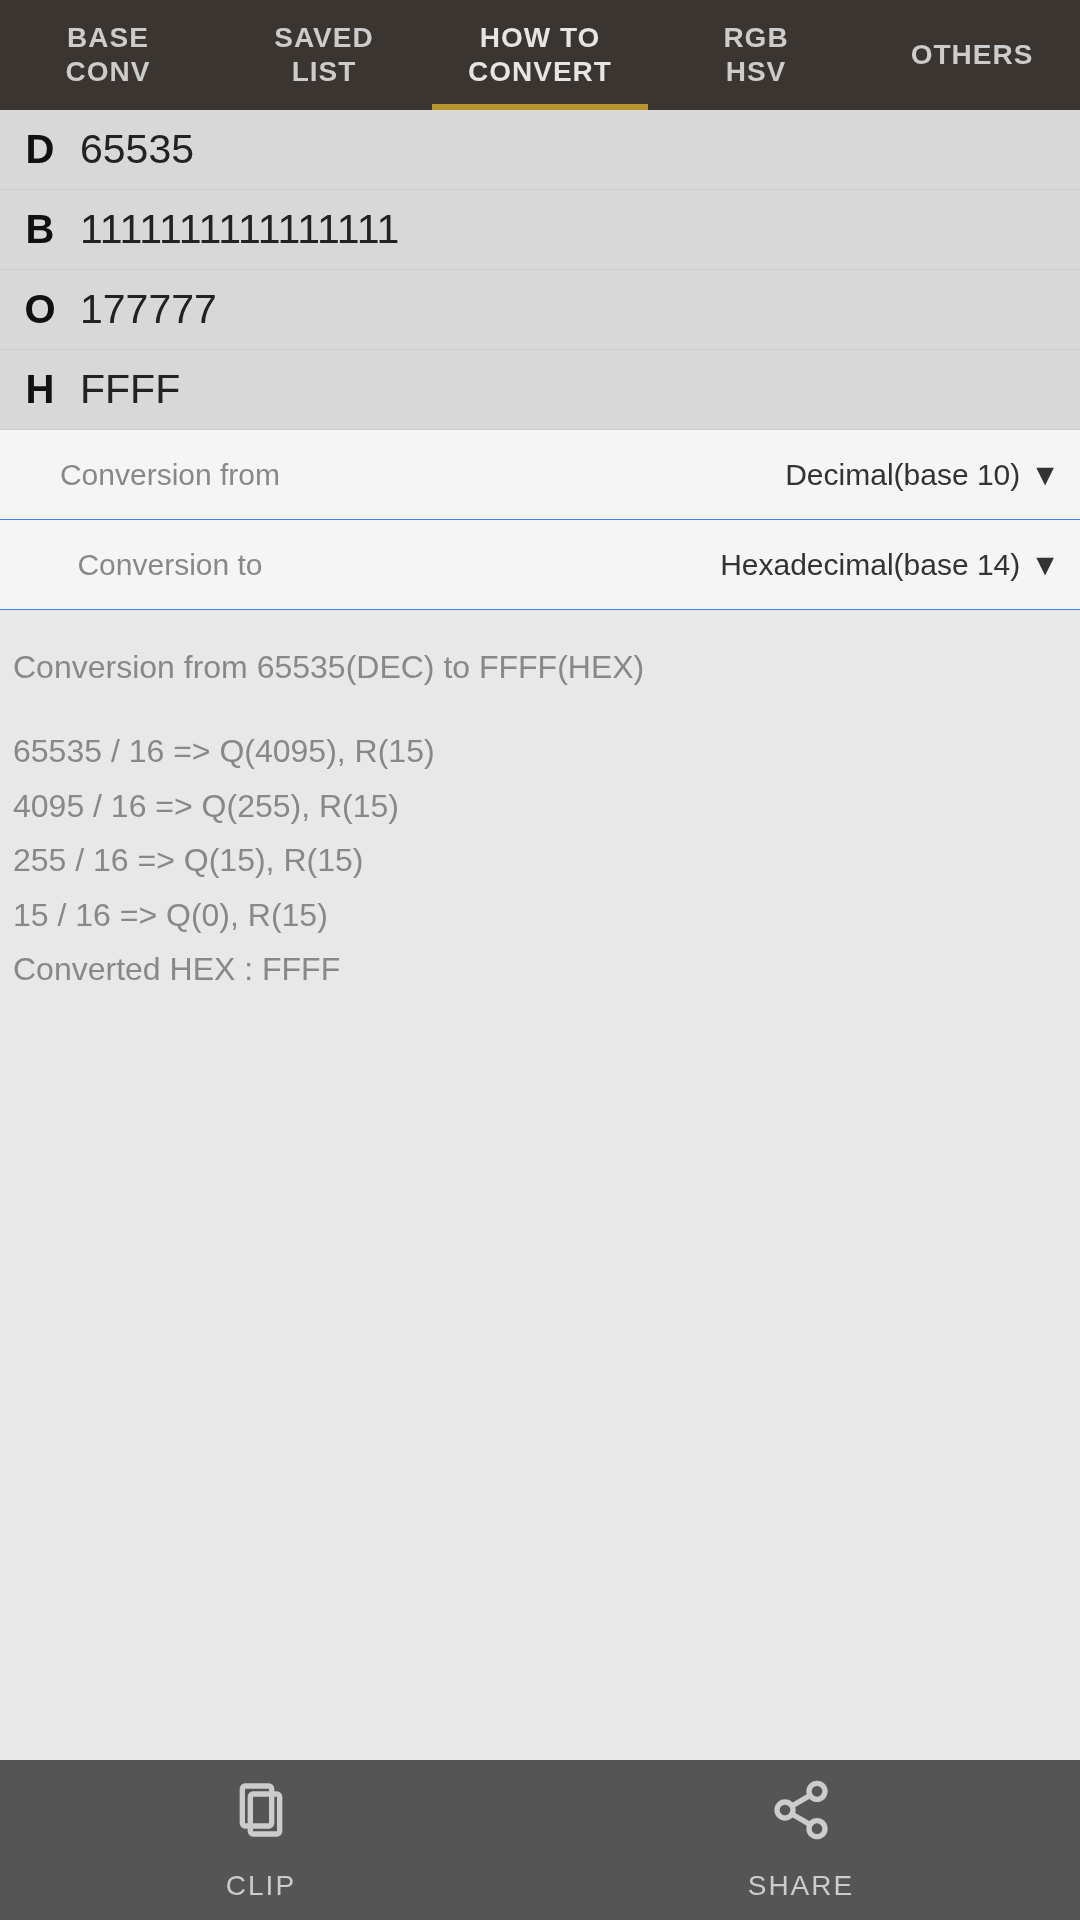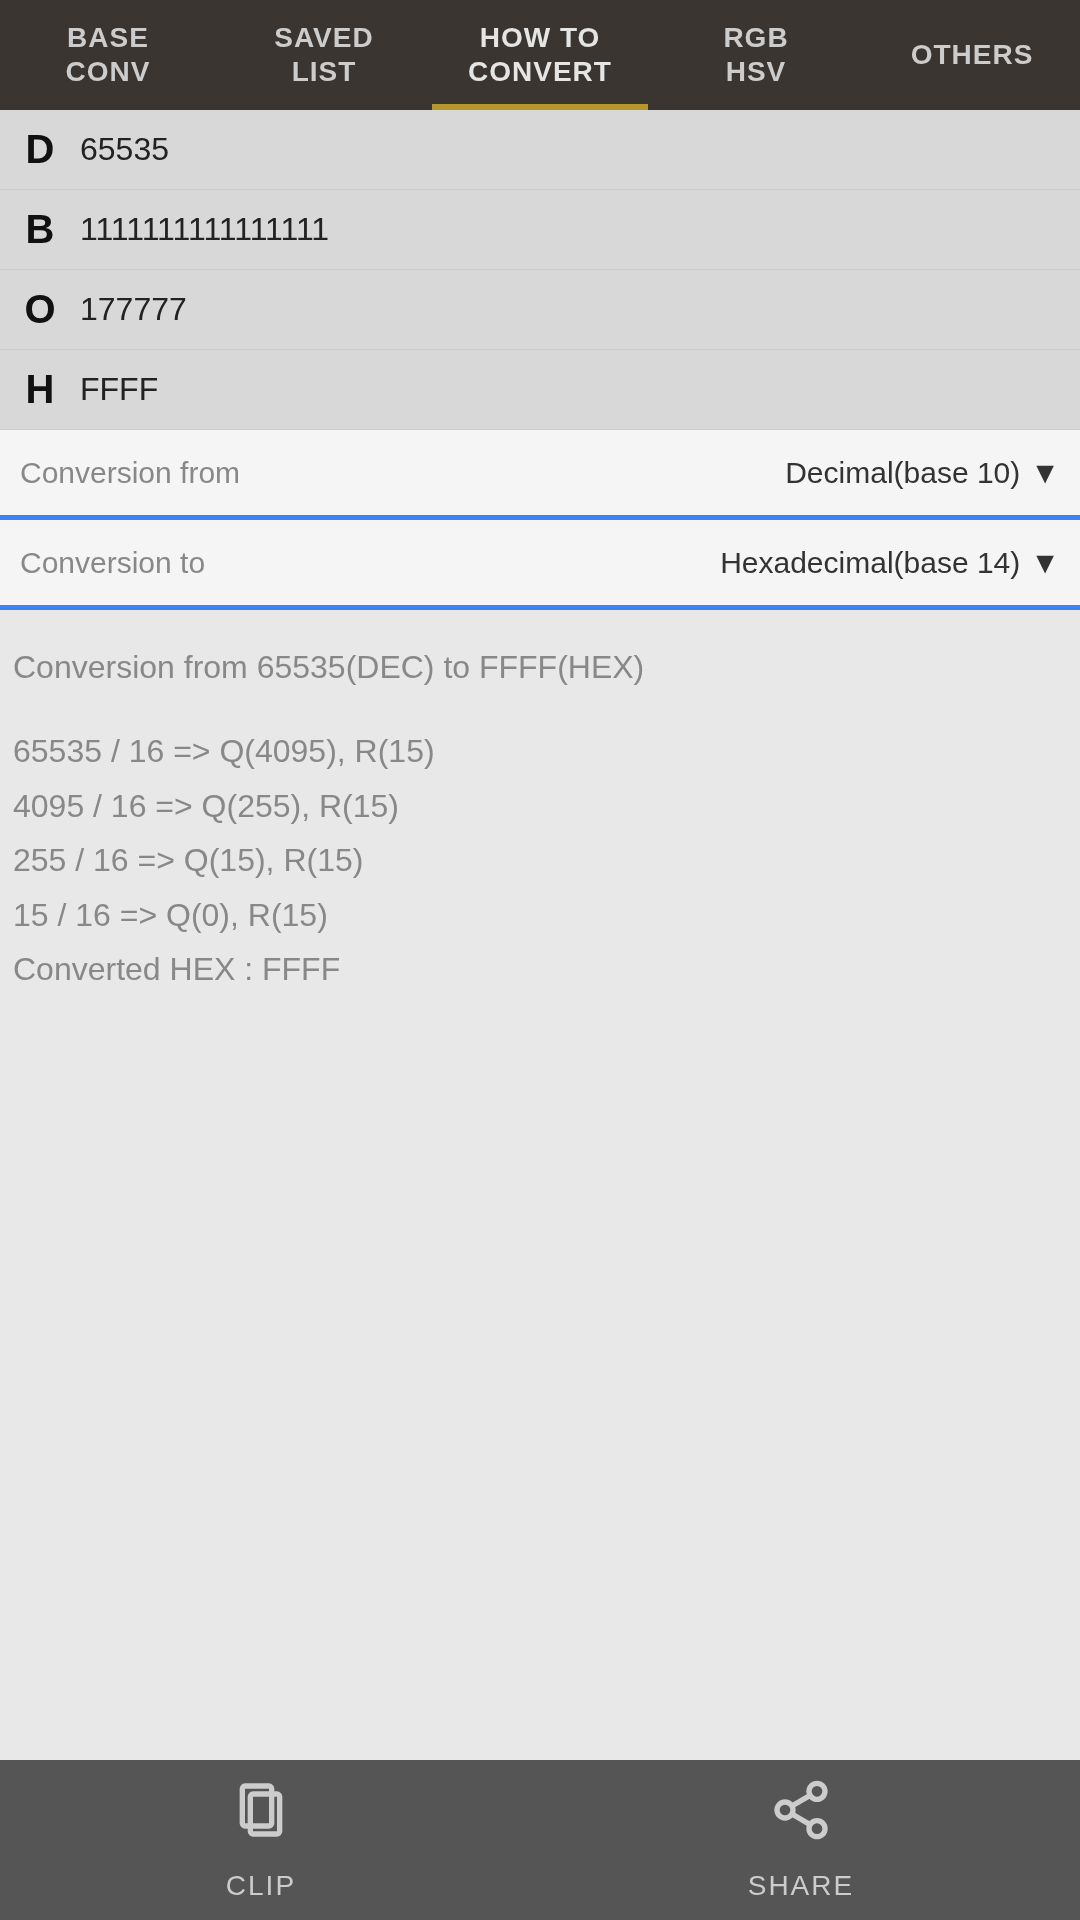--- a/index.html
+++ b/index.html
@@ -70,38 +70,39 @@
       width: 70px;
       font-size: 40px;
       font-weight: bold;
       color: #111111;
       text-align: center;
       flex-shrink: 0;
       padding-left: 10px;
     }
 
     .value-row-content {
-      font-size: 32px;
+      font-size: 41px;
       color: #222222;
       padding-left: 10px;
       flex: 1;
     }
 
     
     .dropdown-section {
       flex-shrink: 0;
     }
 
     .dropdown-row {
       display: flex;
       align-items: center;
       background: #f5f5f5;
-      border-bottom: 5px solid #3b82f6;
+      border-bottom: 1px solid #3b82f6;
       height: 90px;
       padding: 0 20px;
+      text-align: center;
     }
 
     .dropdown-label {
       font-size: 30px;
       color: #888888;
       flex: 0 0 auto;
       min-width: 300px;
     }
 
     .dropdown-select {

